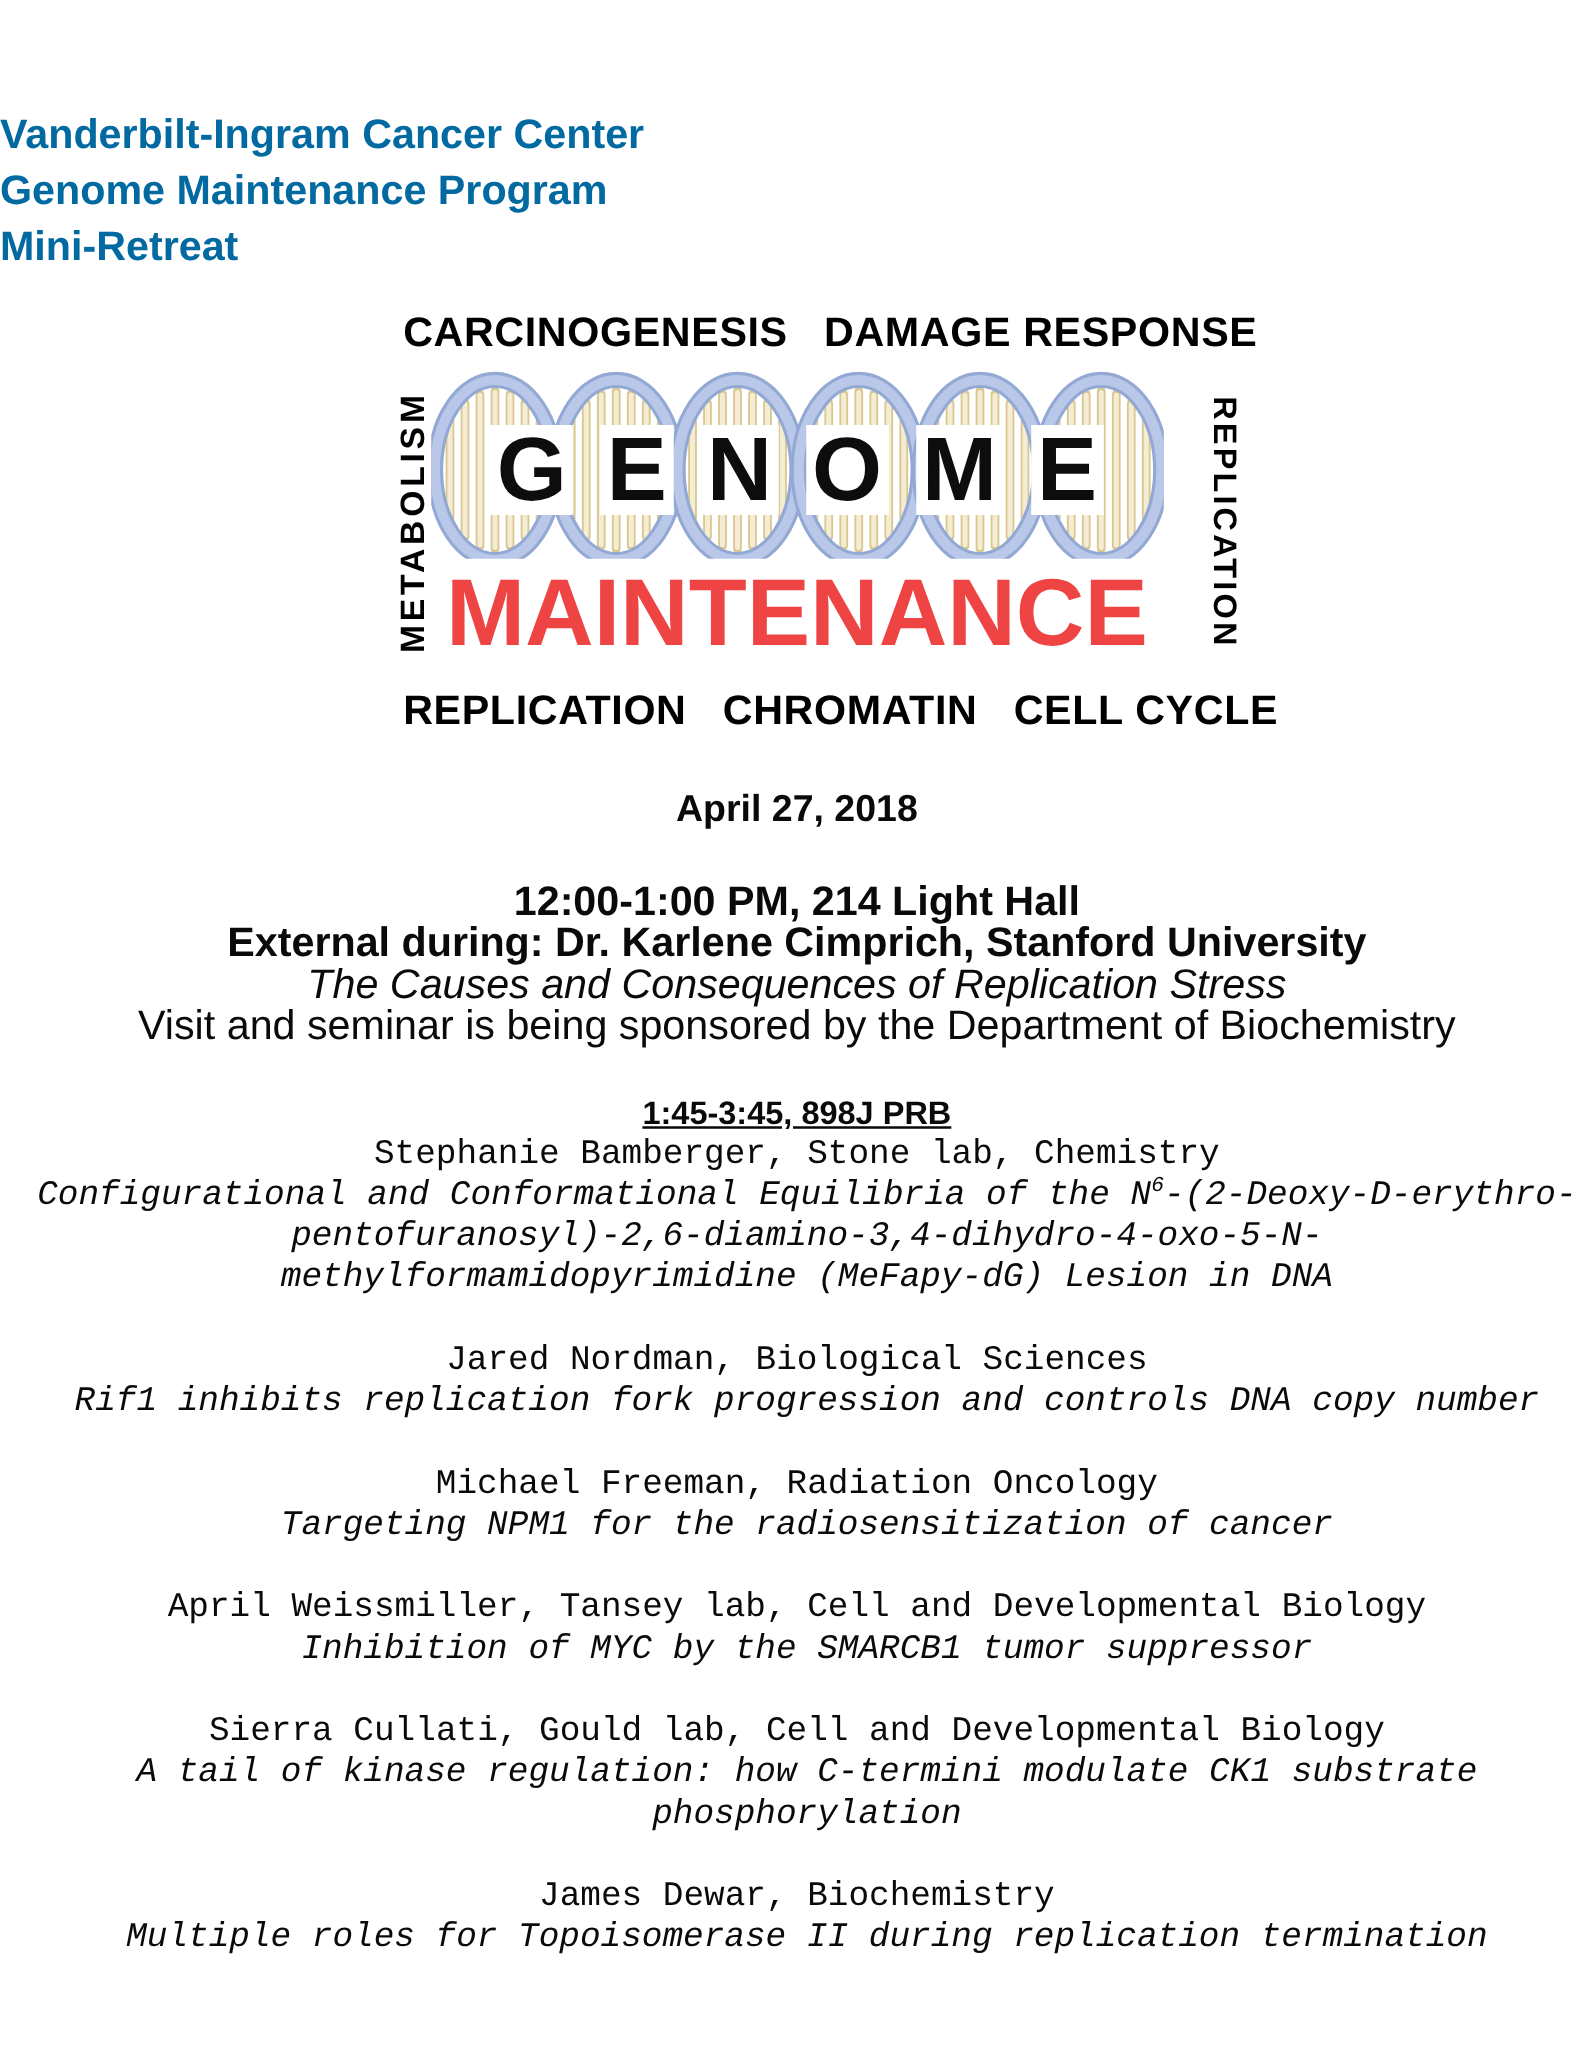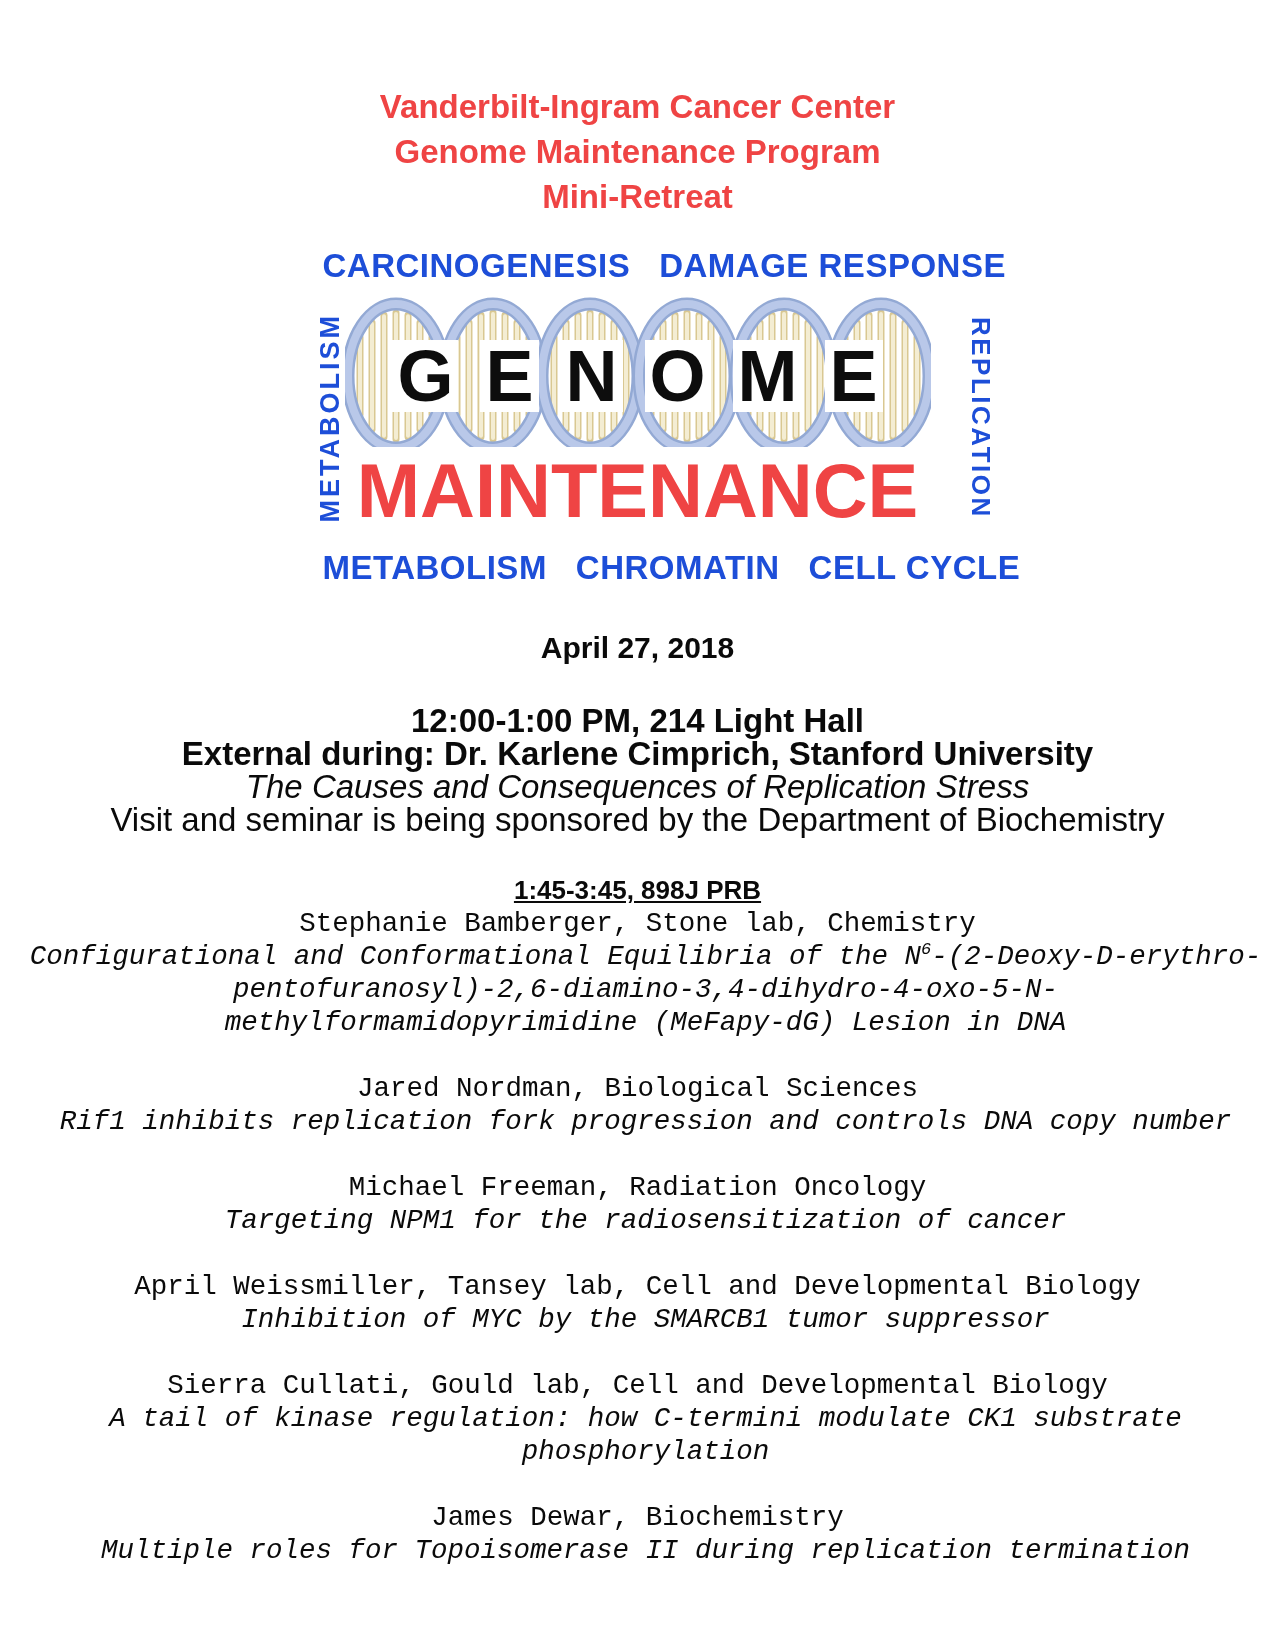--- a/index.html
+++ b/index.html
@@ -1,24 +1,24 @@
 <!DOCTYPE html>
 <html><head>
 <meta charset="utf-8">
 <style>
   html,body{margin:0;padding:0;background:#ffffff;}
   body{width:1275px;height:1650px;position:relative;font-family:"Liberation Sans","DejaVu Sans",sans-serif;color:#0a0a0a;}
   .page{padding-top:84px;}
 
   
-  .title-block{text-align:center;font-weight:bold;font-size:33px;line-height:45px;color:#ef4444;}
+  .title-block{text-align:left;font-weight:bold;font-size:33px;line-height:45px;color:#0369a1;}
 
   
   .logo{width:700px;margin:28px auto 0;}
-  .maroon{color:#1d4ed8;margin-left:35px;}
+  .maroon{color:#000000;margin-left:35px;}
   .logo-top,.logo-bottom{text-align:center;font-size:33px;font-weight:600;letter-spacing:.5px;white-space:pre;}
   .logo-mid{display:flex;align-items:stretch;height:242px;margin-top:12px;}
   .vword-col{width:50px;display:flex;align-items:center;justify-content:center;}
   .vword{font-weight:700;white-space:nowrap;}
   .vword-left{writing-mode:vertical-rl;transform:rotate(180deg);font-size:27px;letter-spacing:3px;}
   .vword-right{writing-mode:vertical-rl;font-size:26px;letter-spacing:2.5px;}
   .logo-center{position:relative;flex:1;height:242px;}
   .helix-svg{position:absolute;top:0;left:50%;transform:translateX(-50%);}
   .genome-row{position:absolute;top:0;left:0;right:0;height:158px;display:flex;align-items:center;justify-content:center;}
   .genome-letter{font-weight:700;font-size:72px;line-height:72px;background:#ffffff;padding:0 5px;margin:0 11px;color:#0d0d0d;}
@@ -164,21 +164,21 @@
           <span class="genome-letter">E</span>
         </div>
         <div class="maintenance">MAINTENANCE</div>
       </div>
 
       <div class="vword-col">
         <span class="vword vword-right maroon">REPLICATION</span>
       </div>
     </div>
 
-    <div class="logo-bottom maroon">METABOLISM   CHROMATIN   CELL CYCLE</div>
+    <div class="logo-bottom maroon">REPLICATION   CHROMATIN   CELL CYCLE</div>
   </section>
 
   <div class="date-line">April 27, 2018</div>
 
   <section class="session1">
     <div class="bold">12:00-1:00 PM, 214 Light Hall</div>
     <div class="bold">External during: Dr. Karlene Cimprich, Stanford University</div>
     <div class="sans-italic">The Causes and Consequences of Replication Stress</div>
     <div>Visit and seminar is being sponsored by the Department of Biochemistry</div>
   </section>

